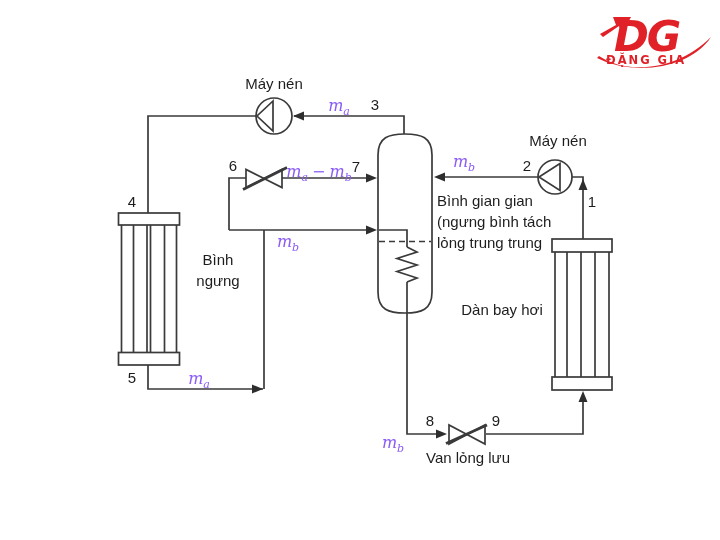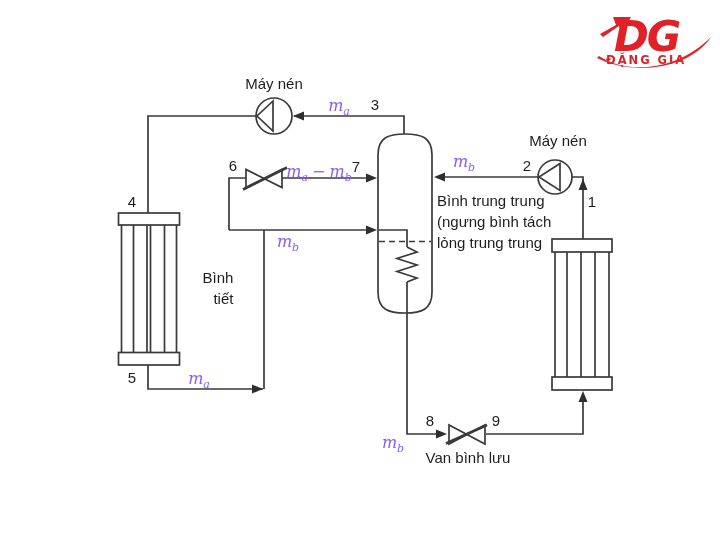--- a/index.html
+++ b/index.html
@@ -4,21 +4,21 @@
 <style>
   html,body{margin:0;padding:0;background:#fff;}
   #canvas{
     position:relative;width:716px;height:540px;background:#ffffff;overflow:hidden;
     font-family:"Liberation Sans",sans-serif;
     text-decoration:underline;
   }
   #diagram-svg{position:absolute;left:0;top:0;}
   .label{
     position:absolute;transform:translate(-50%,-50%);
-    font-size:15px;color:#1d1d1d;white-space:nowrap;line-height:20px;text-align:right;
+    font-size:15px;color:#1d1d1d;white-space:nowrap;line-height:20px;text-align:center;
   }
   .label.small-num{font-size:15px;}
   .math{
     font-family:"DejaVu Serif",serif;font-style:italic;font-size:16px;color:#8b5cf6;
   }
   .math sub{font-size:11px;font-style:italic;line-height:0;}
   .math .minus{font-style:normal;margin:0 4px;}
   .block-left{transform:none;text-align:left;line-height:21px;}
   .two-line{line-height:21px;}
 </style>
@@ -107,32 +107,33 @@
   <svg style="position:absolute;left:593px;top:4px;" width="126" height="72" viewBox="0 0 126 72">
     <path fill="#e02128" d="M6,52 C34,71 84,67 118,33 C98,64 42,73 4,54 Z"></path>
     <path fill="#e02128" d="M7,30 L23,21 L20,13 L38,13 L29,30 L26,22 L10,33 Z"></path>
     <text x="21" y="47" font-family="DejaVu Sans, sans-serif" font-style="italic" font-weight="bold" font-size="42" letter-spacing="-2" fill="#e02128">DG</text>
     <text x="13" y="60" font-family="DejaVu Sans, sans-serif" font-weight="bold" font-size="11.5" letter-spacing="2" fill="#e02128">ĐẶNG GIA</text>
   </svg>
 
   <div class="label" style="left:274px;top:84px">Máy nén</div>
   <div class="label" style="left:558px;top:141px">Máy nén</div>
 
-  <div class="label two-line" style="left:218px;top:288px">
+  <div class="label two-line" style="left:218px;top:270px">
     <div>Bình</div>
-    <div>tiết</div>
+    <div>ngưng</div>
   </div>
 
   <div class="label block-left" style="left:437px;top:190px">
-    <div>Bình trung trung</div>
+    <div>Bình gian gian</div>
     <div>(ngưng bình tách</div>
     <div>lỏng trung trung</div>
   </div>
 
-  <div class="label" style="left:468px;top:458px">Van bình lưu</div>
+  <div class="label" style="left:502px;top:310px">Dàn bay hơi</div>
+  <div class="label" style="left:468px;top:458px">Van lỏng lưu</div>
 
   <div class="label small-num" style="left:592px;top:202px">1</div>
   <div class="label small-num" style="left:527px;top:166px">2</div>
   <div class="label small-num" style="left:375px;top:105px">3</div>
   <div class="label small-num" style="left:132px;top:202px">4</div>
   <div class="label small-num" style="left:132px;top:378px">5</div>
   <div class="label small-num" style="left:233px;top:166px">6</div>
   <div class="label small-num" style="left:356px;top:167px">7</div>
   <div class="label small-num" style="left:430px;top:421px">8</div>
   <div class="label small-num" style="left:496px;top:421px">9</div>

